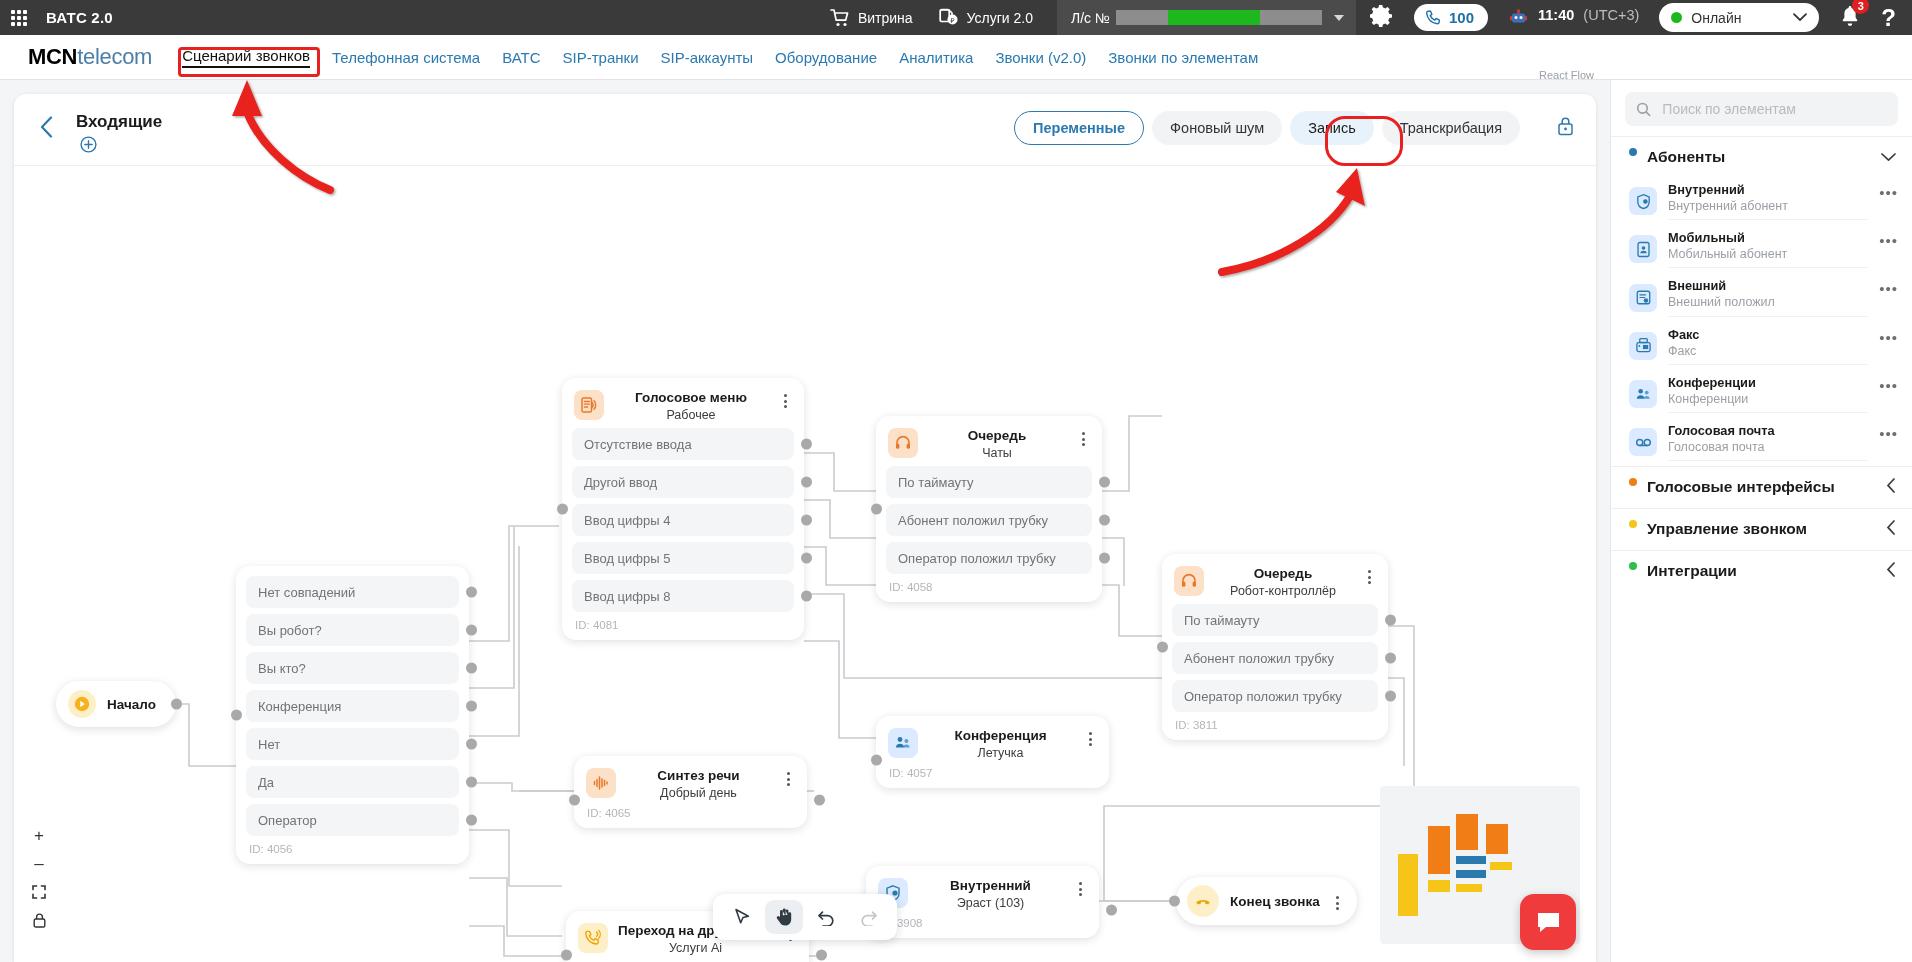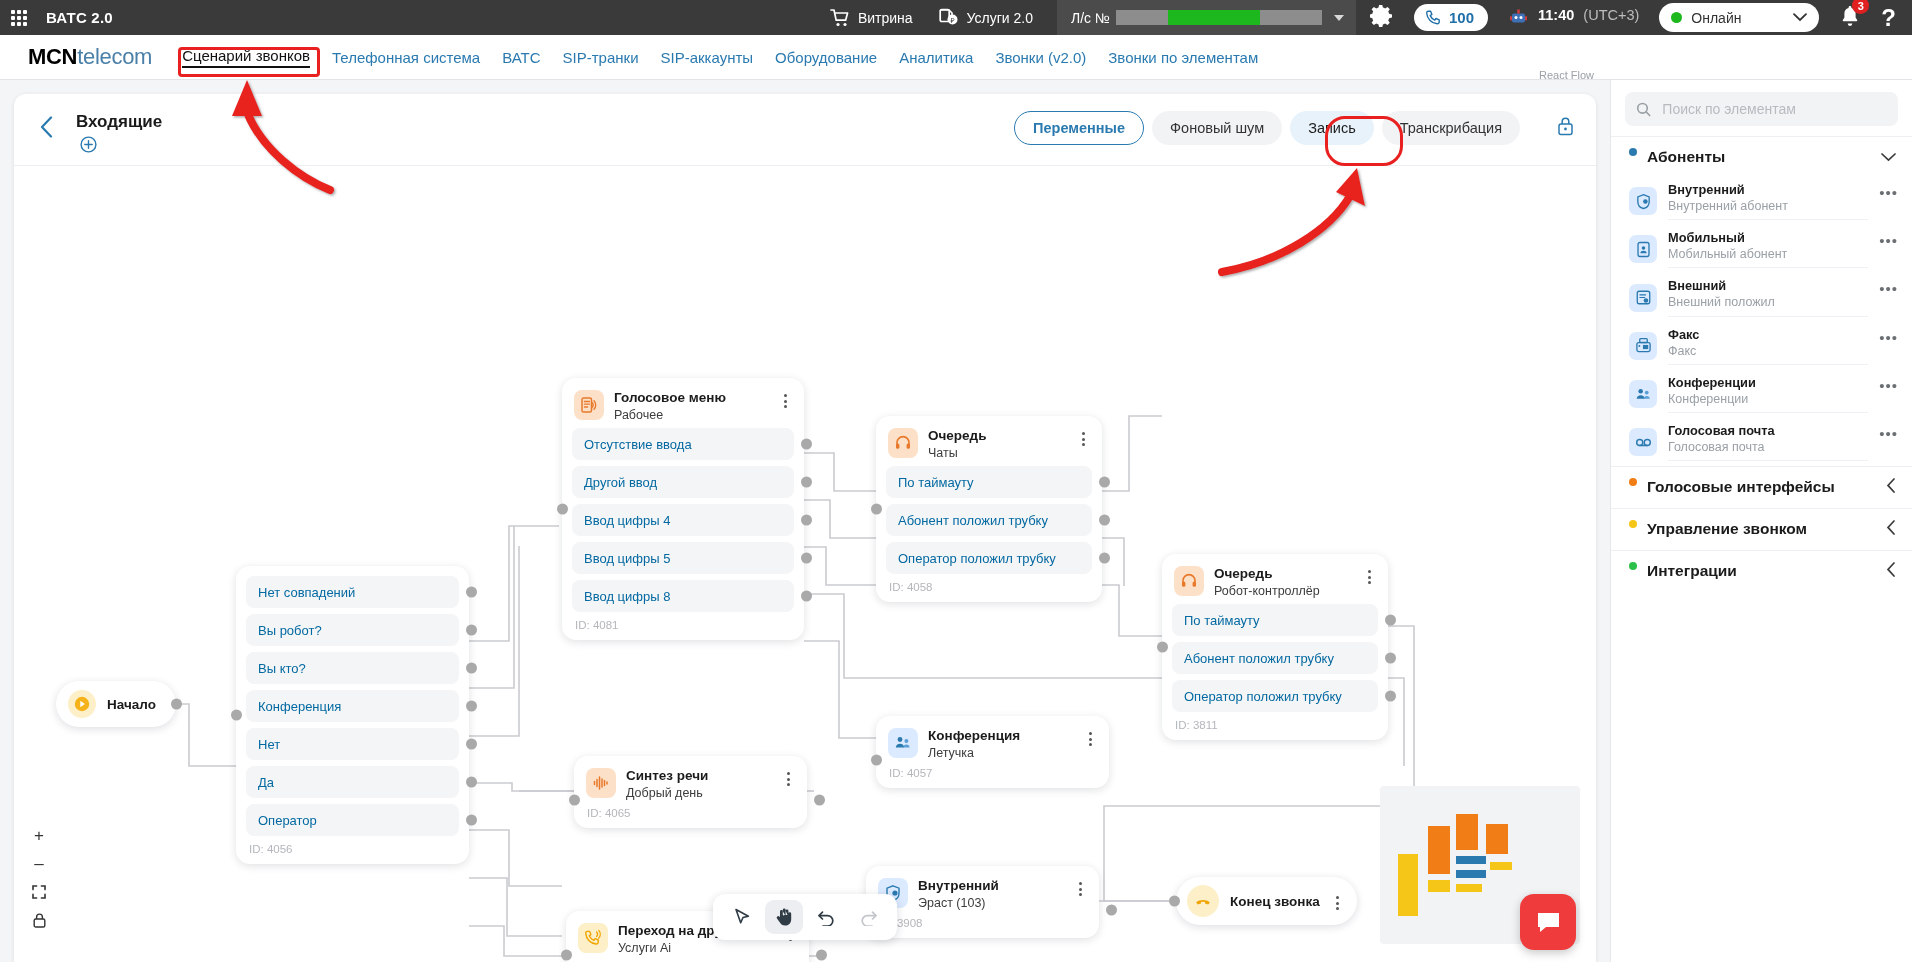--- a/index.html
+++ b/index.html
@@ -100,38 +100,38 @@
   }
   .ann-svg { position:absolute; left:0; top:0; pointer-events:none; }
 
   
   .flow { position:absolute; left:0; top:72px; right:0; bottom:0; overflow:hidden; }
   .edges { position:absolute; left:0; top:0; }
   .node {
     position:absolute; background:#fff; border-radius:14px;
     box-shadow:0 2px 8px rgba(15,23,42,.13); padding:10px 10px 6px 10px;
   }
-  .node-head { display:flex; align-items:flex-start; gap:10px; padding:2px 2px 6px 2px; }
+  .node-head { display:flex; align-items:flex-start; gap:10px; padding:2px 2px 6px 2px;text-align:center; }
   .node-ico {
     width:30px; height:30px; border-radius:8px; flex:0 0 30px;
     display:flex; align-items:center; justify-content:center;
   }
   .ico-yellow { background:#fdf0c8; }
   .ico-orange { background:#fde0c8; }
   .ico-blue   { background:#dceaff; }
   .ico-endcall{ background:#fdf0c8; border-radius:50%; }
   .node-titles { flex:1; min-width:0; }
   .node-title { font-size:13.5px; font-weight:700; color:#1b1b1b; line-height:1.2; white-space:nowrap; overflow:hidden; text-overflow:ellipsis;}
   .node-sub { font-size:12.5px; color:#3c3c3c; margin-top:2px; white-space:nowrap; overflow:hidden; text-overflow:ellipsis; }
   .kebab { flex:0 0 14px; display:flex; flex-direction:column; align-items:center; gap:2.5px; padding-top:4px; cursor:pointer; }
   .kebab i { width:3px; height:3px; background:#555; border-radius:50%; display:block; }
   .port-row {
     position:relative; background:#f4f5f7; border-radius:8px; height:32px;
     display:flex; align-items:center; padding:0 12px; margin-bottom:6px;
-    font-size:13px; color:#0369a1;
+    font-size:13px; color:#737373;
   }
   .port-dot {
     position:absolute; width:11px; height:11px; border-radius:50%; background:#a9a9a9;
   }
   .port-dot.right { right:-18px; top:50%; transform:translateY(-50%); }
   .node-id { font-size:11.5px; color:#b3b6bb; padding:1px 2px 3px 3px; }
   .node-in-dot {
     position:absolute; width:11px; height:11px; border-radius:50%; background:#a9a9a9;
     left:-5.5px; top:50%; transform:translateY(-50%);
   }

